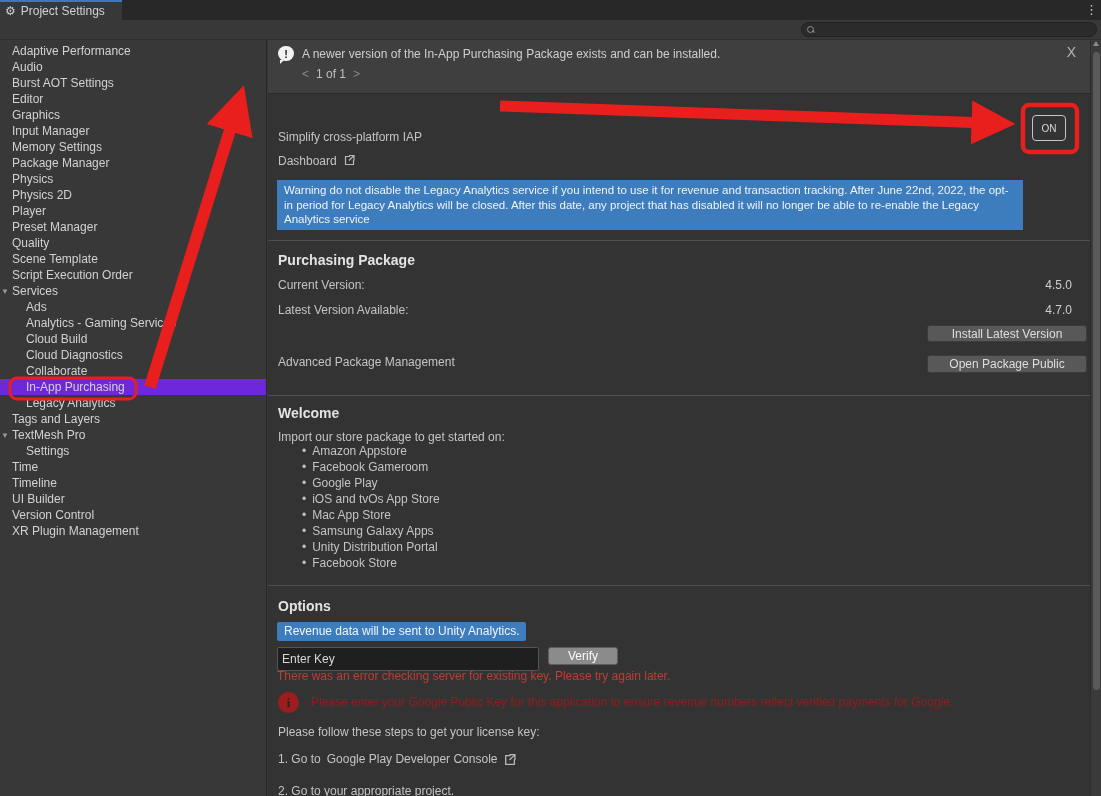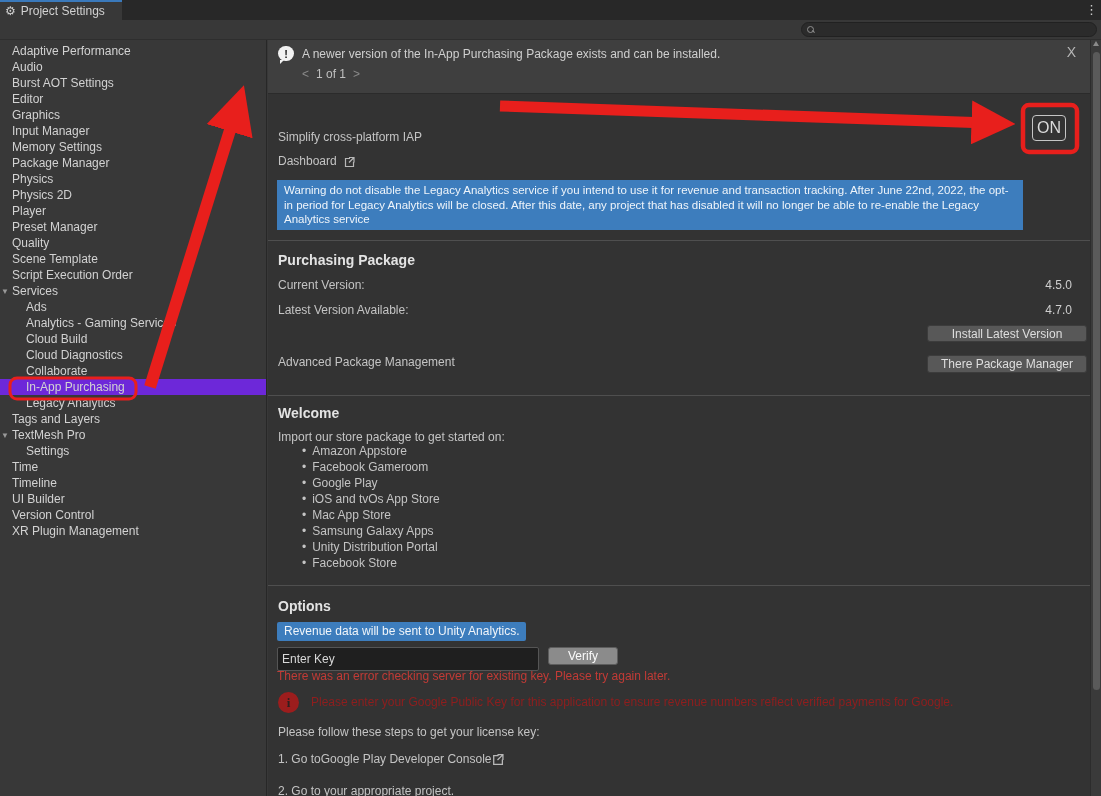--- a/index.html
+++ b/index.html
@@ -38,24 +38,24 @@
   .banner-msg{position:absolute;left:10px;top:6px;display:flex;align-items:center;gap:8px;color:#cfcfcf;}
   .balloon{width:16px;height:15px;background:#f2f2f2;border-radius:8px;position:relative;
            display:flex;align-items:center;justify-content:center;color:#222;font-weight:bold;font-size:11px;}
   .balloon::after{content:"";position:absolute;left:2px;bottom:-3px;width:0;height:0;
                   border-left:4px solid #f2f2f2;border-bottom:4px solid transparent;}
   .pager{position:absolute;left:34px;top:27px;color:#c0c0c0;display:flex;gap:7px;align-items:center;}
   .pager .arr{color:#8a8a8a;}
   .banner-close{position:absolute;right:14px;top:4px;color:#b6b6b6;font-size:14px;cursor:default;}
   .iap-title{position:absolute;left:10px;top:54px;font-size:17px;color:#e0e0e0;}
   .subline{position:absolute;left:10px;top:90px;color:#c4c4c4;}
-  .dash{position:absolute;left:10px;top:114px;color:#c4c4c4;display:flex;align-items:flex-end;gap:6px;}
+  .dash{position:absolute;left:10px;top:114px;color:#c4c4c4;display:flex;align-items:flex-start;gap:6px;}
   .extlink{display:inline-block;}
   .on-btn{position:absolute;left:764px;top:75px;width:34px;height:26px;border:1.5px solid #c6c6c6;border-radius:4px;
-          color:#dadada;font-size:16px;display:flex;align-items:center;justify-content:center;box-sizing:border-box;background:transparent;}
+          color:#dadada;font-size:10px;display:flex;align-items:center;justify-content:center;box-sizing:border-box;background:transparent;}
   .warnbox{position:absolute;left:9px;top:140px;width:746px;background:#3d7dbd;color:#eef4fa;
            font-size:11.5px;line-height:14.5px;padding:3px 7px;box-sizing:border-box;}
   .divider{position:absolute;left:0;width:822px;height:1px;background:#4f4f4f;}
   .sec-head{position:absolute;left:10px;font-size:14px;font-weight:bold;color:#e3e3e3;}
   .row-label{position:absolute;left:10px;color:#c4c4c4;}
   .row-value{position:absolute;right:18px;color:#cfcfcf;}
   .gbtn{position:absolute;background:#585858;border:1px solid #3c3c3c;border-radius:3px;color:#dedede;
         font-size:12px;display:flex;align-items:center;justify-content:center;box-sizing:border-box;}
   .bullets{position:absolute;left:34px;top:403px;margin:0;padding:0;list-style:none;}
   .bullets li{height:16px;line-height:16px;color:#c4c4c4;}
@@ -64,21 +64,21 @@
             padding:0 7px;border-radius:2px;}
   .keyinput{position:absolute;left:9px;top:607px;width:262px;height:24px;background:#1f1f1f;border:1px solid #555;
             box-sizing:border-box;color:#d8d8d8;font-size:12px;padding:0 4px;font-family:"Liberation Sans",sans-serif;border-radius:2px;}
   .verify{position:absolute;left:280px;top:607px;width:70px;height:18px;background:#8b8b8b;border:1px solid #5d5d5d;
           border-radius:3px;color:#fbfbfb;display:flex;align-items:center;justify-content:center;box-sizing:border-box;}
   .err1{position:absolute;left:9px;top:629px;color:#c23b36;}
   .redinfo{position:absolute;left:10px;top:652px;width:21px;height:21px;border-radius:50%;background:#9c1d1d;
            color:#2e2020;font-weight:bold;display:flex;align-items:center;justify-content:center;font-size:13px;font-family:"Liberation Serif",serif;}
   .err2{position:absolute;left:43px;top:655px;width:760px;color:#8f1e1e;}
   .steps{position:absolute;left:10px;top:685px;color:#c4c4c4;}
-  .step1{position:absolute;left:10px;top:712px;color:#c4c4c4;display:flex;align-items:center;}
+  .step1{position:absolute;left:10px;top:712px;color:#c4c4c4;display:flex;align-items:center;gap:6px;}
   .step2{position:absolute;left:10px;top:744px;color:#c4c4c4;}
   
   .scrollbar{position:absolute;left:1090px;top:40px;width:11px;height:756px;background:#3a3a3a;border-left:1px solid #2c2c2c;box-sizing:border-box;}
   .sb-up{position:absolute;left:2px;top:1px;width:0;height:0;border-left:3.5px solid transparent;border-right:3.5px solid transparent;border-bottom:5px solid #8a8a8a;}
   .thumb{position:absolute;left:1.5px;top:12px;width:7px;height:638px;background:#5a5a5a;border-radius:4px;}
   
   .overlay{position:absolute;left:0;top:0;width:1101px;height:796px;pointer-events:none;}
 </style>
 </head>
 <body>
@@ -255,21 +255,21 @@
 
   <div class="divider" style="top:200px"></div>
 
   <div class="sec-head" style="top:212px">Purchasing Package</div>
   <div class="row-label" style="top:238px">Current Version:</div>
   <div class="row-value" style="top:238px">4.5.0</div>
   <div class="row-label" style="top:263px">Latest Version Available:</div>
   <div class="row-value" style="top:263px">4.7.0</div>
   <div class="gbtn" style="left:659px;top:285px;width:160px;height:17px">Install Latest Version</div>
   <div class="row-label" style="top:315px">Advanced Package Management</div>
-  <div class="gbtn" style="left:659px;top:315px;width:160px;height:18px">There Package Manager</div>
+  <div class="gbtn" style="left:659px;top:315px;width:160px;height:18px">Open Package Public</div>
 
   <div class="divider" style="top:355px"></div>
 
   <div class="sec-head" style="top:365px">Welcome</div>
   <div class="row-label" style="top:390px">Import our store package to get started on:</div>
   <ul class="bullets">
   <li>Amazon Appstore</li>
       <li>Facebook Gameroom</li>
       <li>Google Play</li>
       <li>iOS and tvOs App Store</li>

